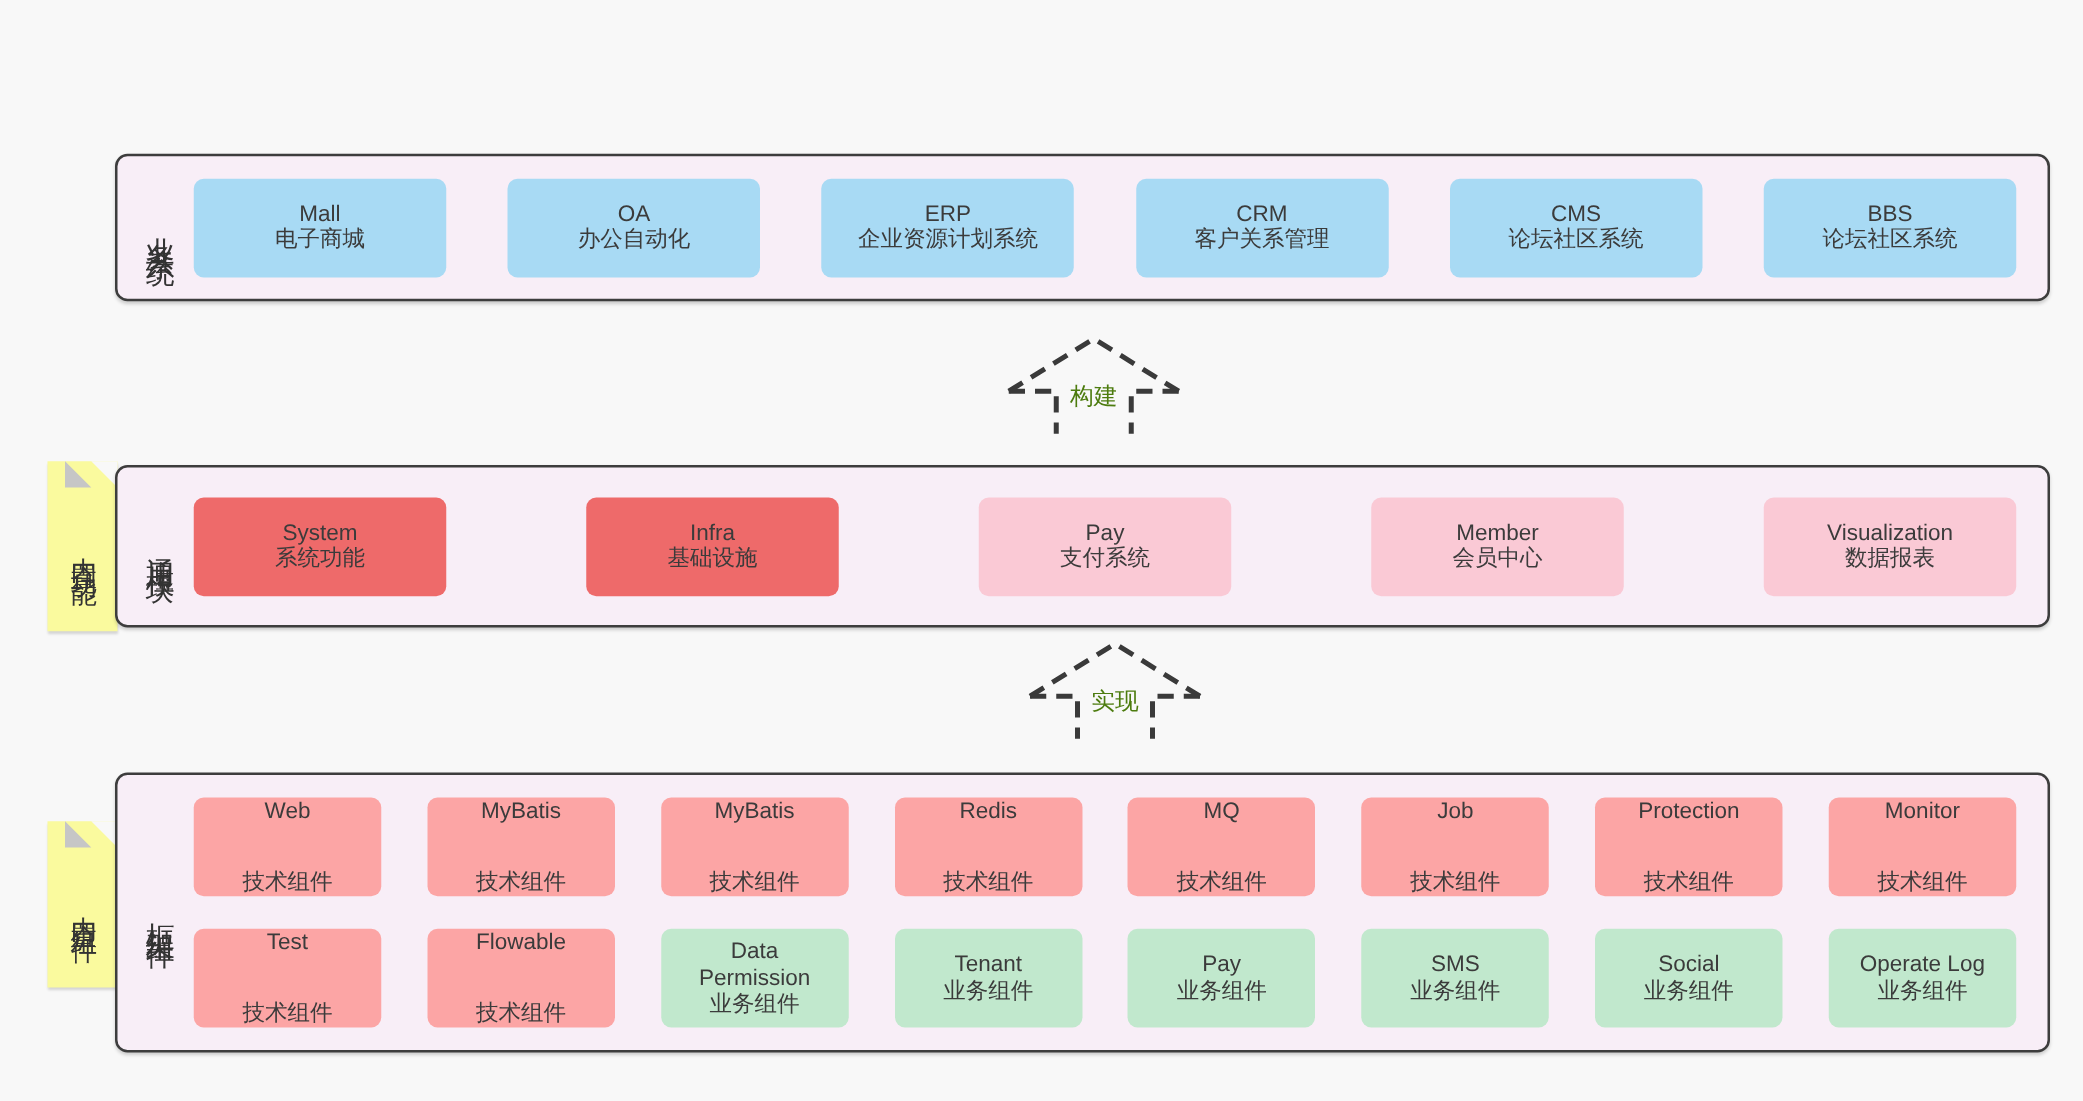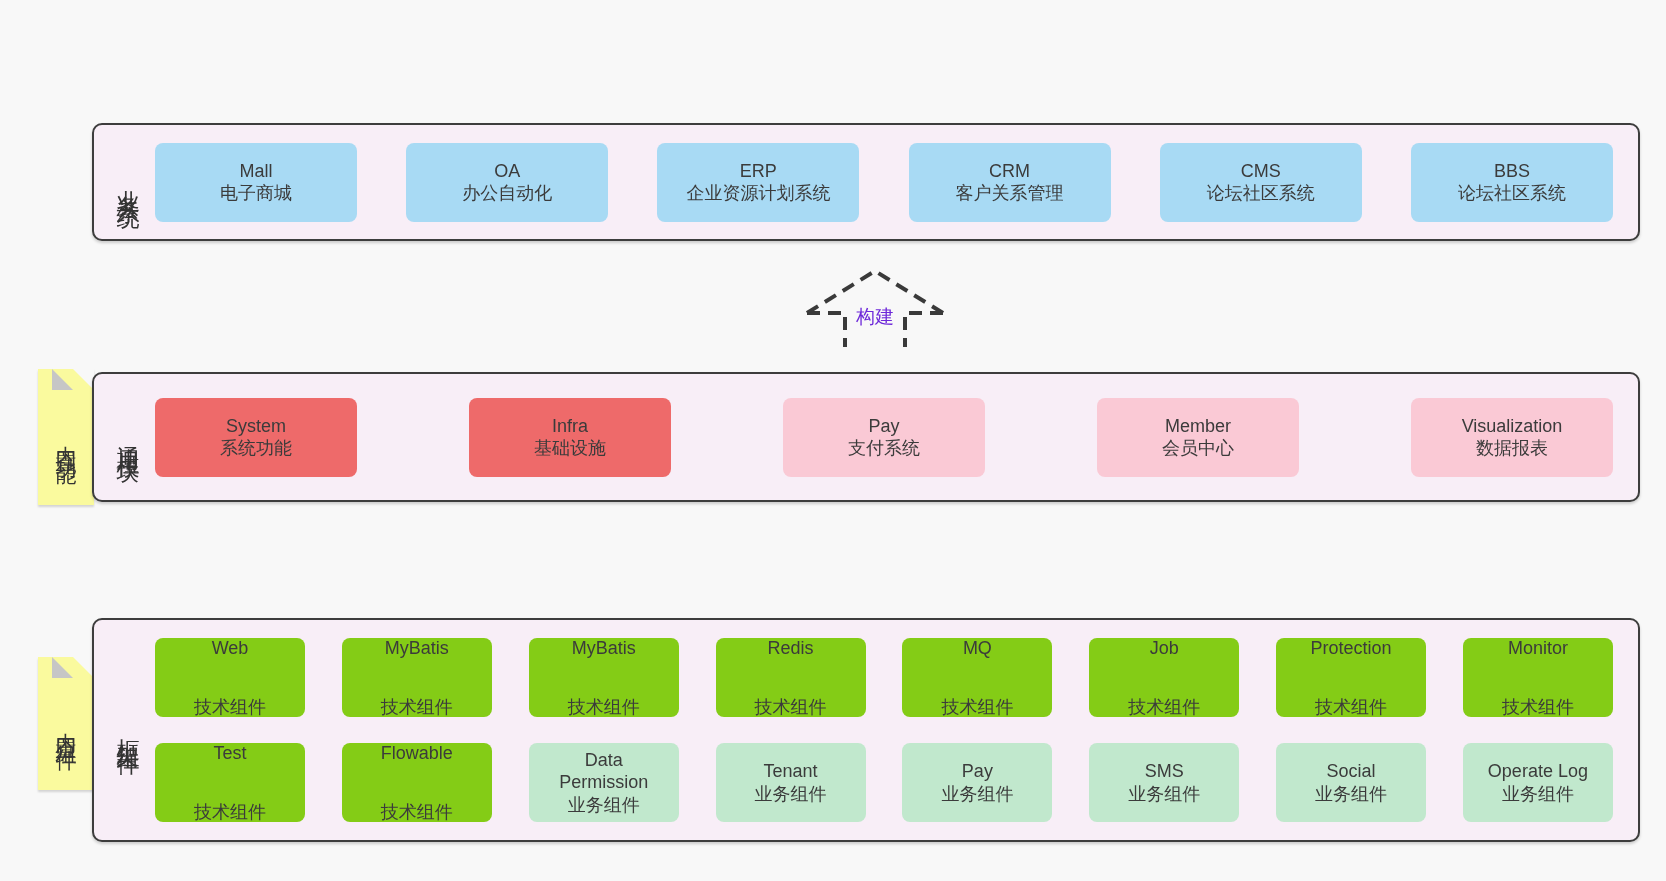--- a/index.html
+++ b/index.html
@@ -66,27 +66,27 @@
     display: flex;
     flex-direction: column;
     align-items: center;
     justify-content: center;
     text-align: center;
     line-height: 1.24;
     font-size: 18px;
     padding: 2px 21px;
   }
   .box .en { display: block; }
-  .box .zh { display: block; }
+  .box .zh { display: block; font-family: Liberation Mono, monospace; }
   .w202 { width: 202px; }
   .w150 { width: 150px; }
   .blue       { background: #a8daf4; }
   .red        { background: #ee6a6a; text-align: center; }
   .pink       { background: #fac9d5; }
-  .green      { background: #84cc16; gap: 36px; }
+  .green      { background: #fca5a5; gap: 36px; }
   .lightgreen { background: #c1e8cd; }
 
   
   .sticky {
     position: absolute;
     left: 38px;
     width: 56px;
     background: #fafa9e;
     box-shadow: 0 2px 2px rgba(0,0,0,0.15);
     z-index: 1;
@@ -130,21 +130,21 @@
   #arrow-build     { left: 805px; top: 268px; }
   #arrow-implement { left: 822px; top: 512px; }
   .up-arrow svg { position: absolute; inset: 0; }
   .arrow-label {
     position: absolute;
     left: 50%; top: 36px;
     transform: translateX(-50%);
     background: #f8f8f8;
     padding: 0 3px;
     font-size: 19px;
-    color: #6d28d9;
+    color: #4d7c0f;
     white-space: nowrap;
   }
 </style>
 </head>
 <body>
 
 <div class="canvas">
 
   <div class="sticky" id="sticky-features">
     <span class="fold"></span>
@@ -216,20 +216,30 @@
         <span class="en">Member</span>
         <span class="zh">会员中心</span>
       </div>
       <div class="box pink w202">
         <span class="en">Visualization</span>
         <span class="zh">数据报表</span>
       </div>
     </div>
   </section>
 
+  <div class="up-arrow" id="arrow-implement">
+    <svg viewBox="0 0 140 80">
+      <g fill="none" stroke="#3a3a3a" stroke-width="4" stroke-dasharray="13 8">
+        <path d="M 2 45 L 70 3 L 138 45"></path>
+        <path d="M 2 45 L 40 45 L 40 79"></path>
+        <path d="M 138 45 L 100 45 L 100 79"></path>
+      </g>
+    </svg>
+    <span class="arrow-label">实现</span>
+  </div>
 
   <section class="layer" id="layer-framework">
     <div class="layer-label">框架组件</div>
     <div class="boxes-grid">
       <div class="grid-row">
         <div class="box green w150">
           <span class="en">Web</span>
           <span class="zh">技术组件</span>
         </div>
         <div class="box green w150">

